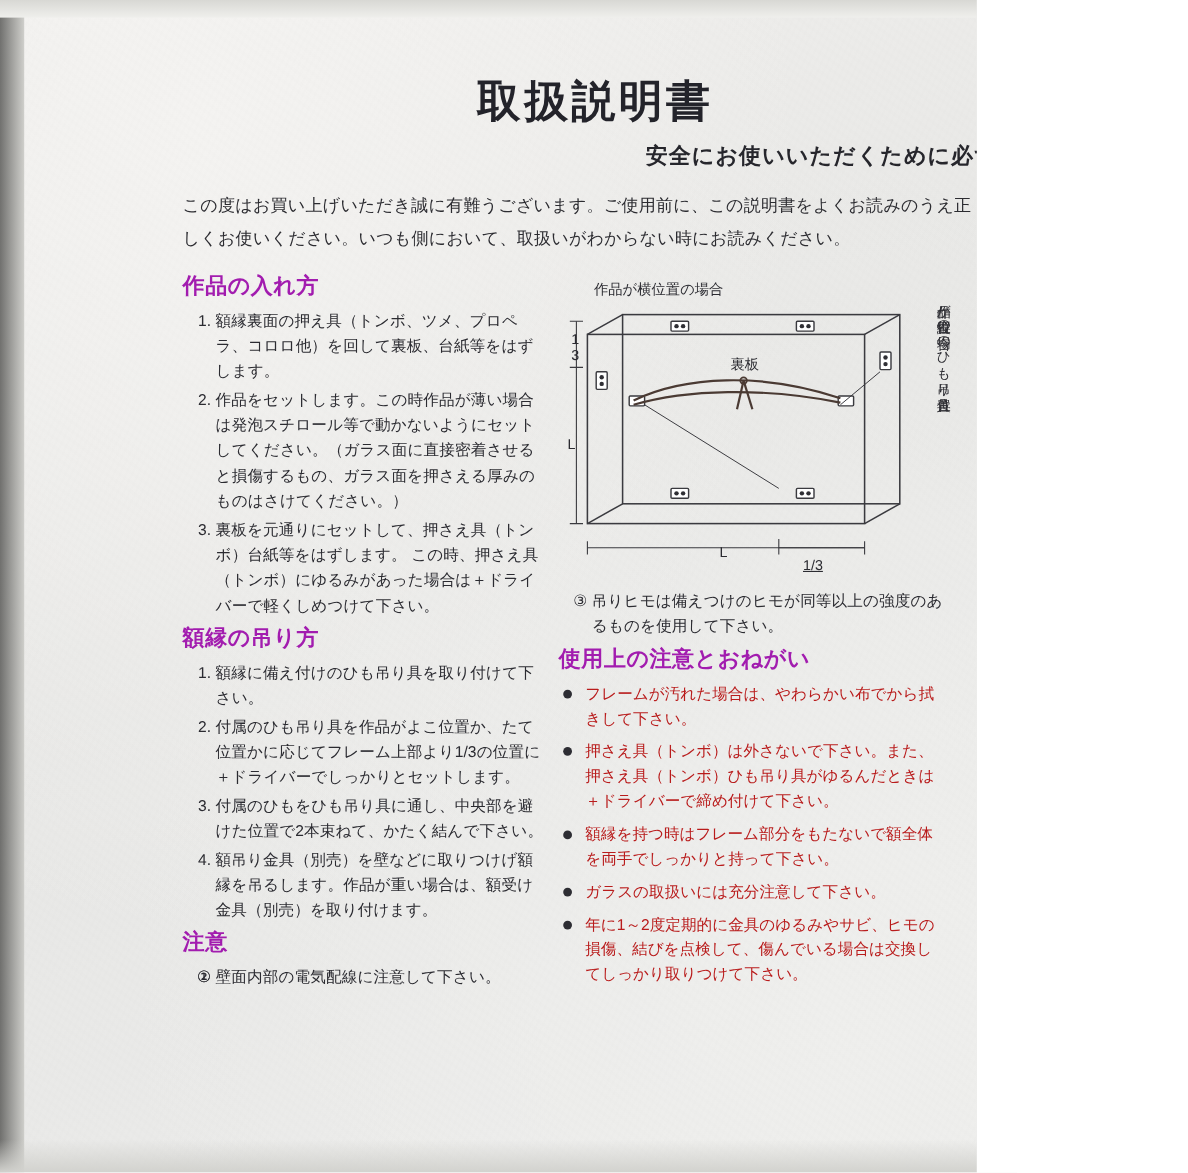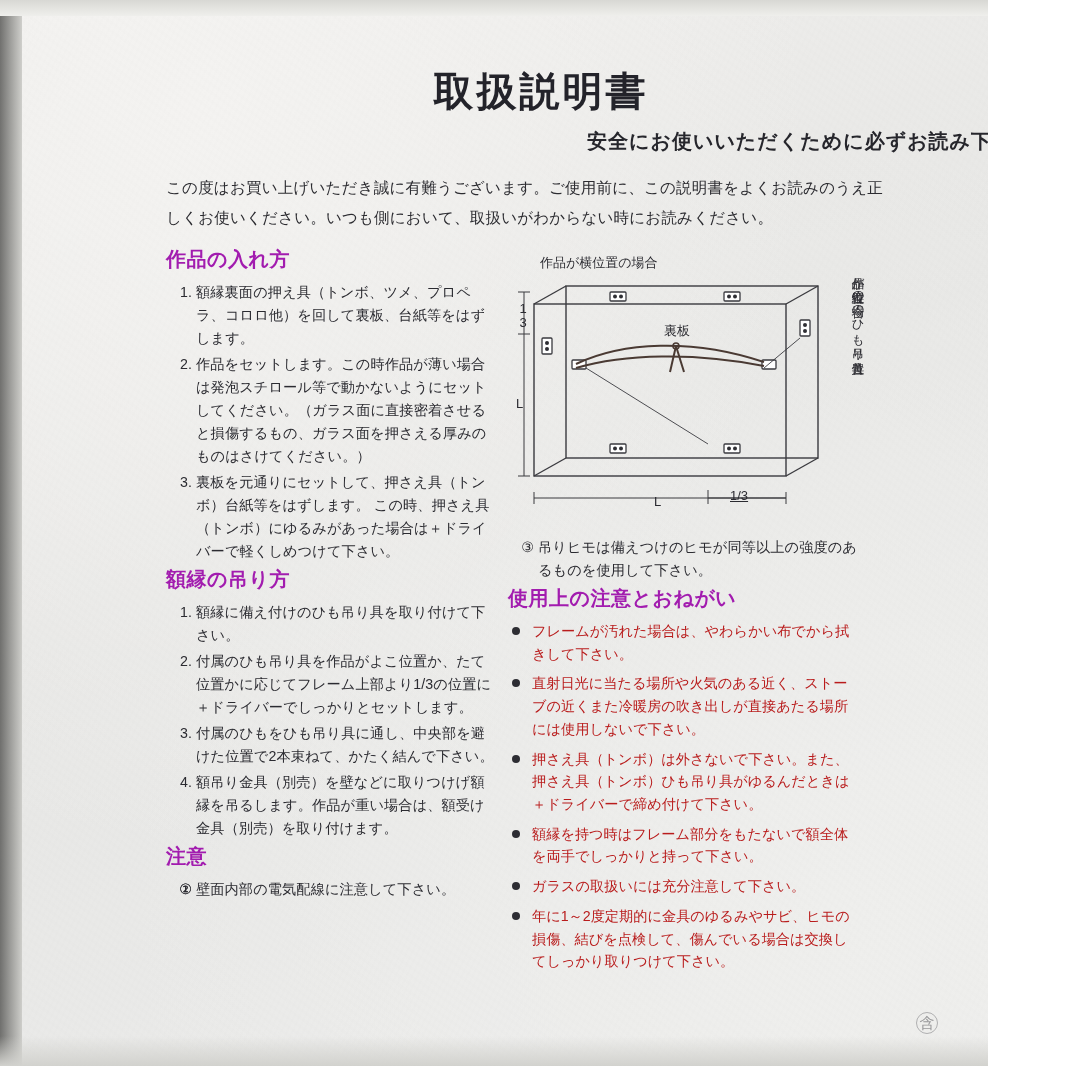--- a/index.html
+++ b/index.html
@@ -2,21 +2,21 @@
 <html><head>
 <meta charset="utf-8">
 <style>
   html, body {
     margin: 0;
     padding: 0;
     background: #ffffff;
   }
   #page {
     position: relative;
-    width: 988px;
+    width: 888px;
     height: 1066px;
     overflow: hidden;
     background: #e9e9e7;
     font-family: "Liberation Sans", sans-serif;
   }
   
   #paper-bg {
     position: absolute;
     inset: 0;
     background:
@@ -313,32 +313,31 @@
         <g stroke="#3a3a3f" stroke-width=".9" stroke-dasharray="0" fill="none">
           <line x1="74" y1="100" x2="196" y2="176"></line>
           <line x1="252" y1="100" x2="288" y2="70"></line>
         </g>
       </svg>
 
       <div class="fig-label" style="left:152px; top:68px;">裏板</div>
       <div class="fig-label" style="left:4px; top:48px; text-align:center; width:14px; line-height:1.1;">1<br>3</div>
       <div class="fig-label" style="left:4px; top:142px;">L</div>
       <div class="fig-label" style="left:142px; top:240px;">L</div>
-      <div class="fig-label" style="left:218px; top:234px;text-decoration:underline;">1/3</div>
+      <div class="fig-label" style="left:218px; top:252px;text-decoration:underline;">1/3</div>
     </div>
 
     <div class="col-right">
       <ol class="numlist item-circ">
         <li><span class="mk">③</span><span>吊りヒモは備えつけのヒモが同等以上の強度のあるものを使用して下さい。</span></li>
       </ol>
 
       <h2 class="sec sec-gap">使用上の注意とおねがい</h2>
       <ul class="bulletlist">
         <li><span class="dot"></span><span>フレームが汚れた場合は、やわらかい布でから拭きして下さい。</span></li>
-        <li><span class="dot"></span><span>直射日光に当たる場所や火気のある近く、ストーブの近くまた冷暖房の吹き出しが直接あたる場所には使用しないで下さい。</span></li>
         <li><span class="dot"></span><span>押さえ具（トンボ）は外さないで下さい。また、押さえ具（トンボ）ひも吊り具がゆるんだときは＋ドライバーで締め付けて下さい。</span></li>
         <li><span class="dot"></span><span>額縁を持つ時はフレーム部分をもたないで額全体を両手でしっかりと持って下さい。</span></li>
         <li><span class="dot"></span><span>ガラスの取扱いには充分注意して下さい。</span></li>
         <li><span class="dot"></span><span>年に1～2度定期的に金具のゆるみやサビ、ヒモの損傷、結びを点検して、傷んでいる場合は交換してしっかり取りつけて下さい。</span></li>
       </ul>
     </div>
 
     <div class="stamp">含</div>
   </div>
 </div>

